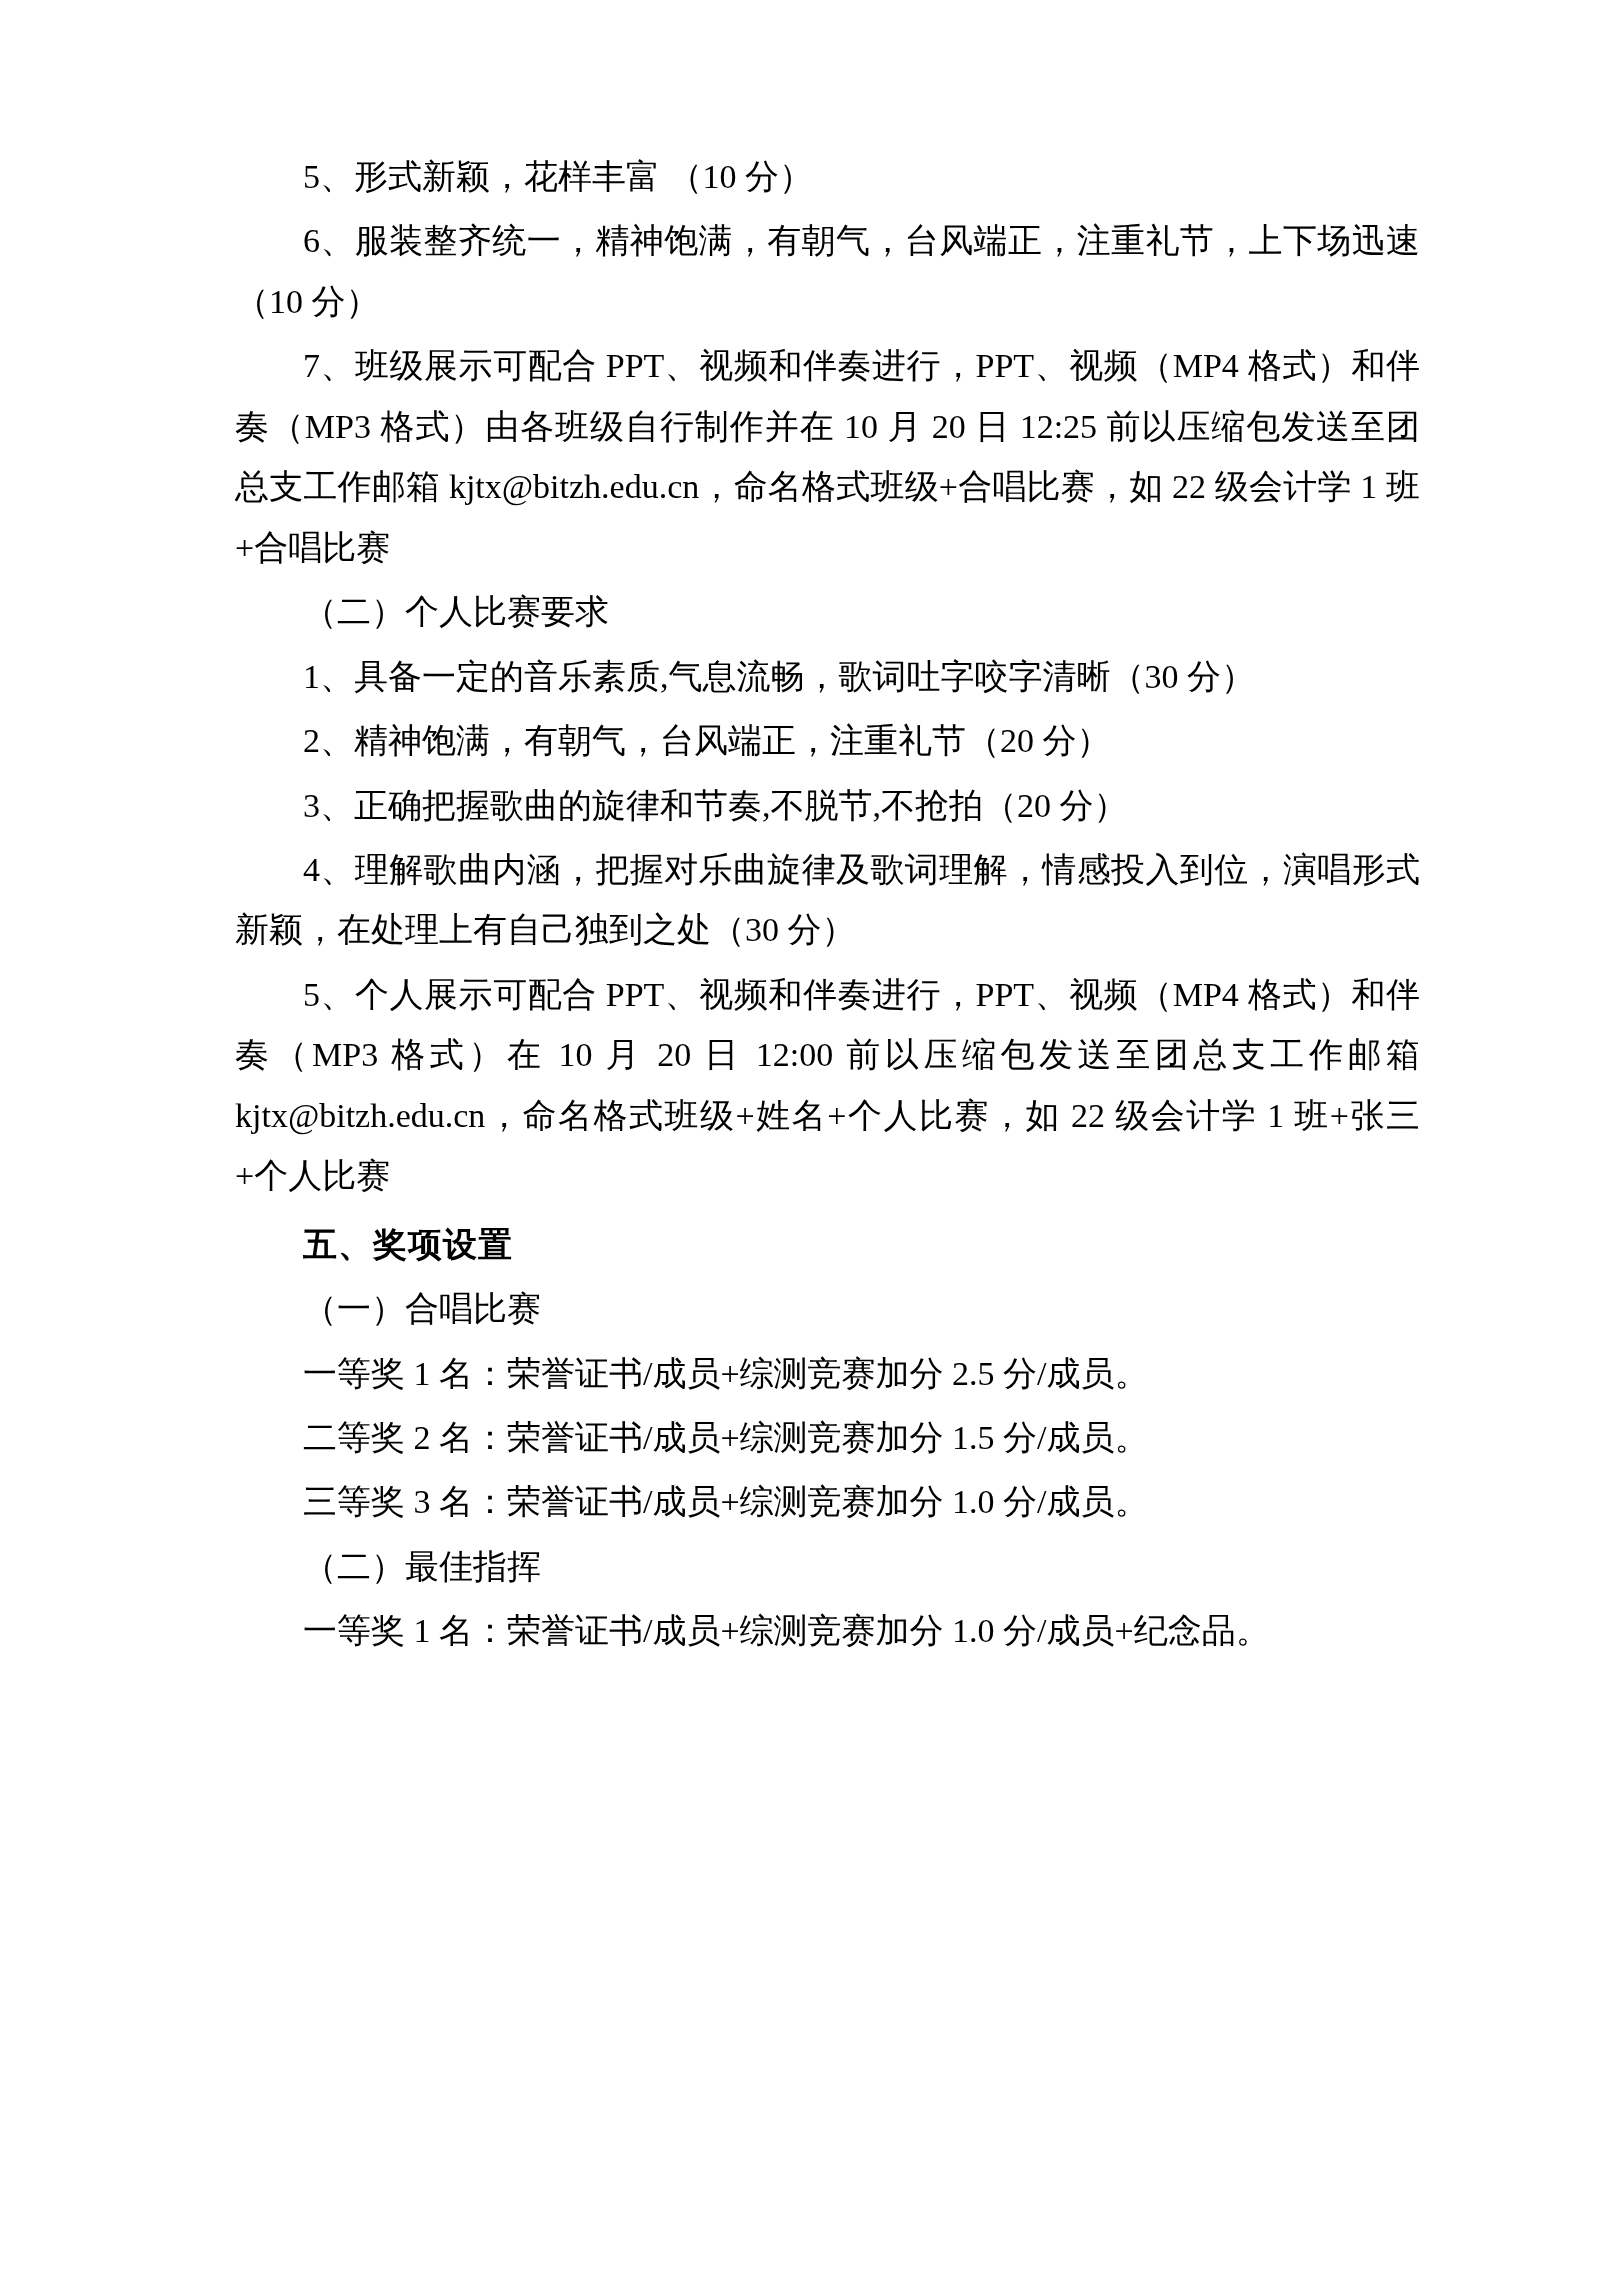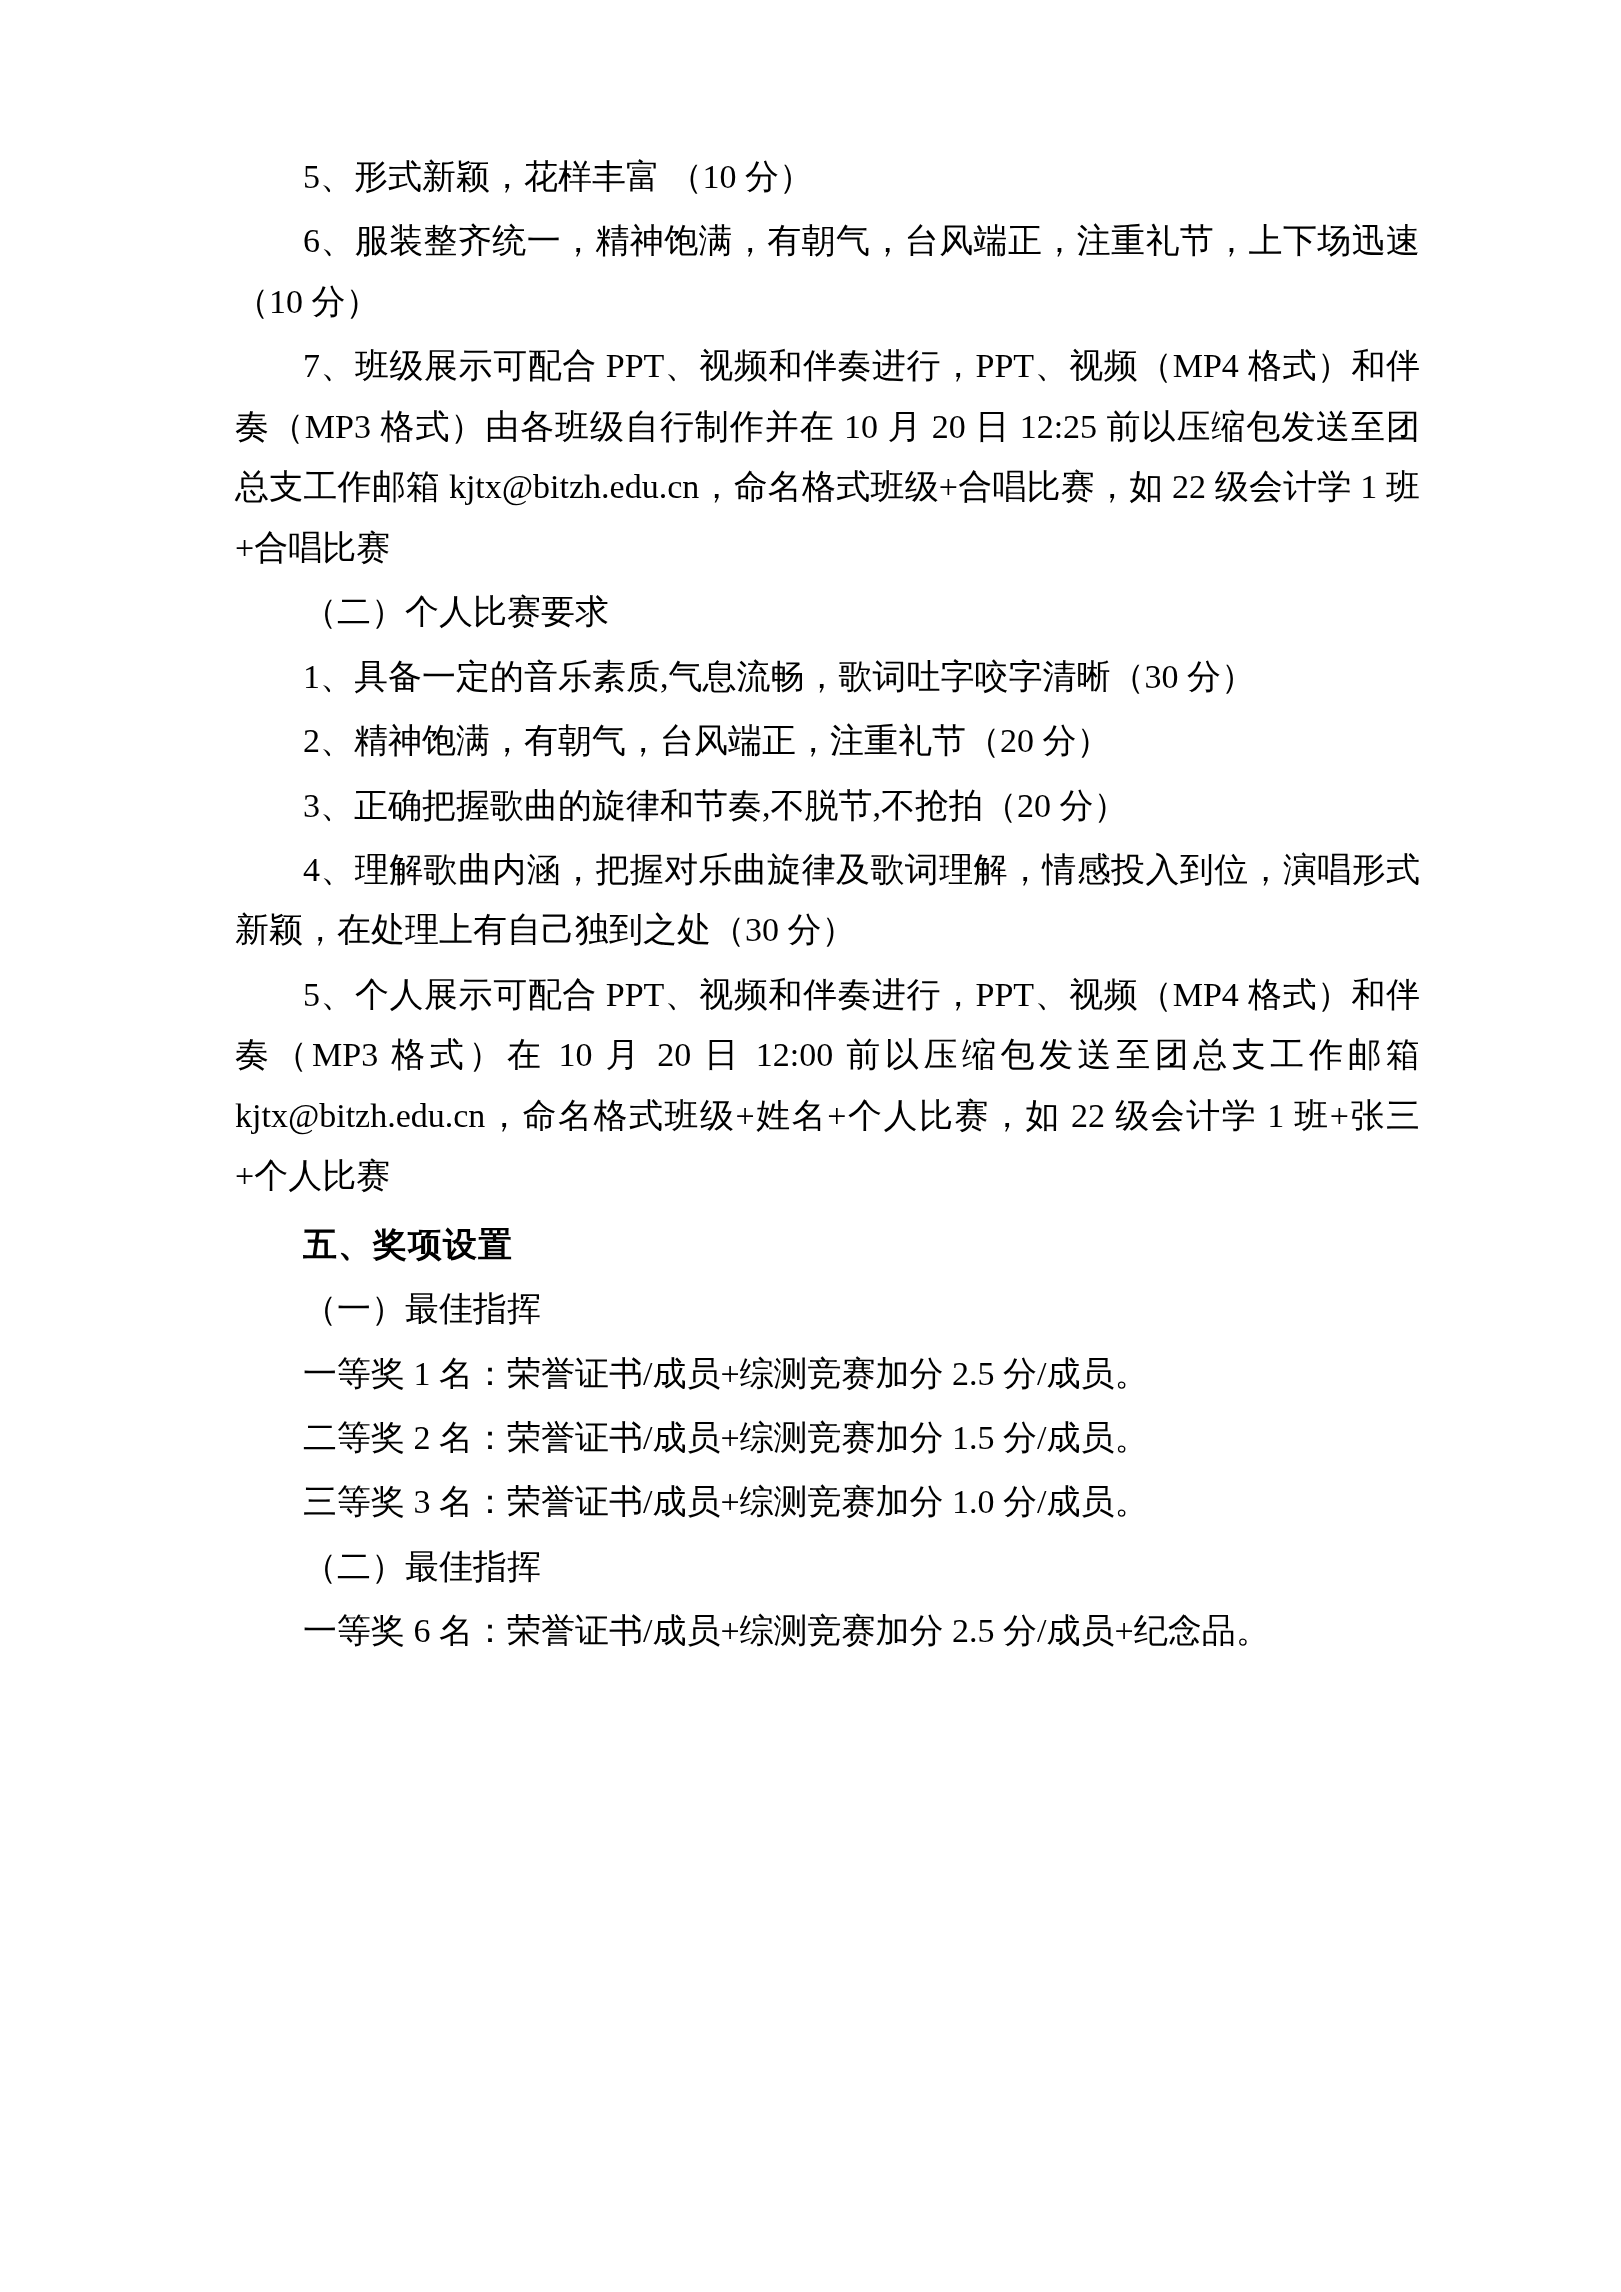--- a/index.html
+++ b/index.html
@@ -50,22 +50,22 @@
     <p class="indent para-block">7、班级展示可配合 PPT、视频和伴奏进行，PPT、视频（MP4 格式）和伴奏（MP3 格式）由各班级自行制作并在 10 月 20 日 12:25 前以压缩包发送至团总支工作邮箱 kjtx@bitzh.edu.cn，命名格式班级+合唱比赛，如 22 级会计学 1 班+合唱比赛</p>
     <p class="indent para-block">（二）个人比赛要求</p>
     <p class="indent para-block">1、具备一定的音乐素质,气息流畅，歌词吐字咬字清晰（30 分）</p>
     <p class="indent para-block">2、精神饱满，有朝气，台风端正，注重礼节（20 分）</p>
     <p class="indent para-block">3、正确把握歌曲的旋律和节奏,不脱节,不抢拍（20 分）</p>
     <p class="indent para-block">4、理解歌曲内涵，把握对乐曲旋律及歌词理解，情感投入到位，演唱形式新颖，在处理上有自己独到之处（30 分）</p>
     <p class="indent para-block">5、个人展示可配合 PPT、视频和伴奏进行，PPT、视频（MP4 格式）和伴奏（MP3 格式）在 10 月 20 日 12:00 前以压缩包发送至团总支工作邮箱 kjtx@bitzh.edu.cn，命名格式班级+姓名+个人比赛，如 22 级会计学 1 班+张三+个人比赛</p>
 
     <p class="heading">五、奖项设置</p>
 
-    <p class="indent para-block">（一）最佳指挥</p>
+    <p class="indent para-block">（一）合唱比赛</p>
     <p class="indent para-block">一等奖 1 名：荣誉证书/成员+综测竞赛加分 2.5 分/成员。</p>
     <p class="indent para-block">二等奖 2 名：荣誉证书/成员+综测竞赛加分 1.5 分/成员。</p>
     <p class="indent para-block">三等奖 3 名：荣誉证书/成员+综测竞赛加分 1.0 分/成员。</p>
     <p class="indent para-block">（二）最佳指挥</p>
-    <p class="indent para-block">一等奖 6 名：荣誉证书/成员+综测竞赛加分 2.5 分/成员+纪念品。</p>
+    <p class="indent para-block">一等奖 1 名：荣誉证书/成员+综测竞赛加分 1.0 分/成员+纪念品。</p>
 
   </div>
 </div>
 
 
 </body></html>

